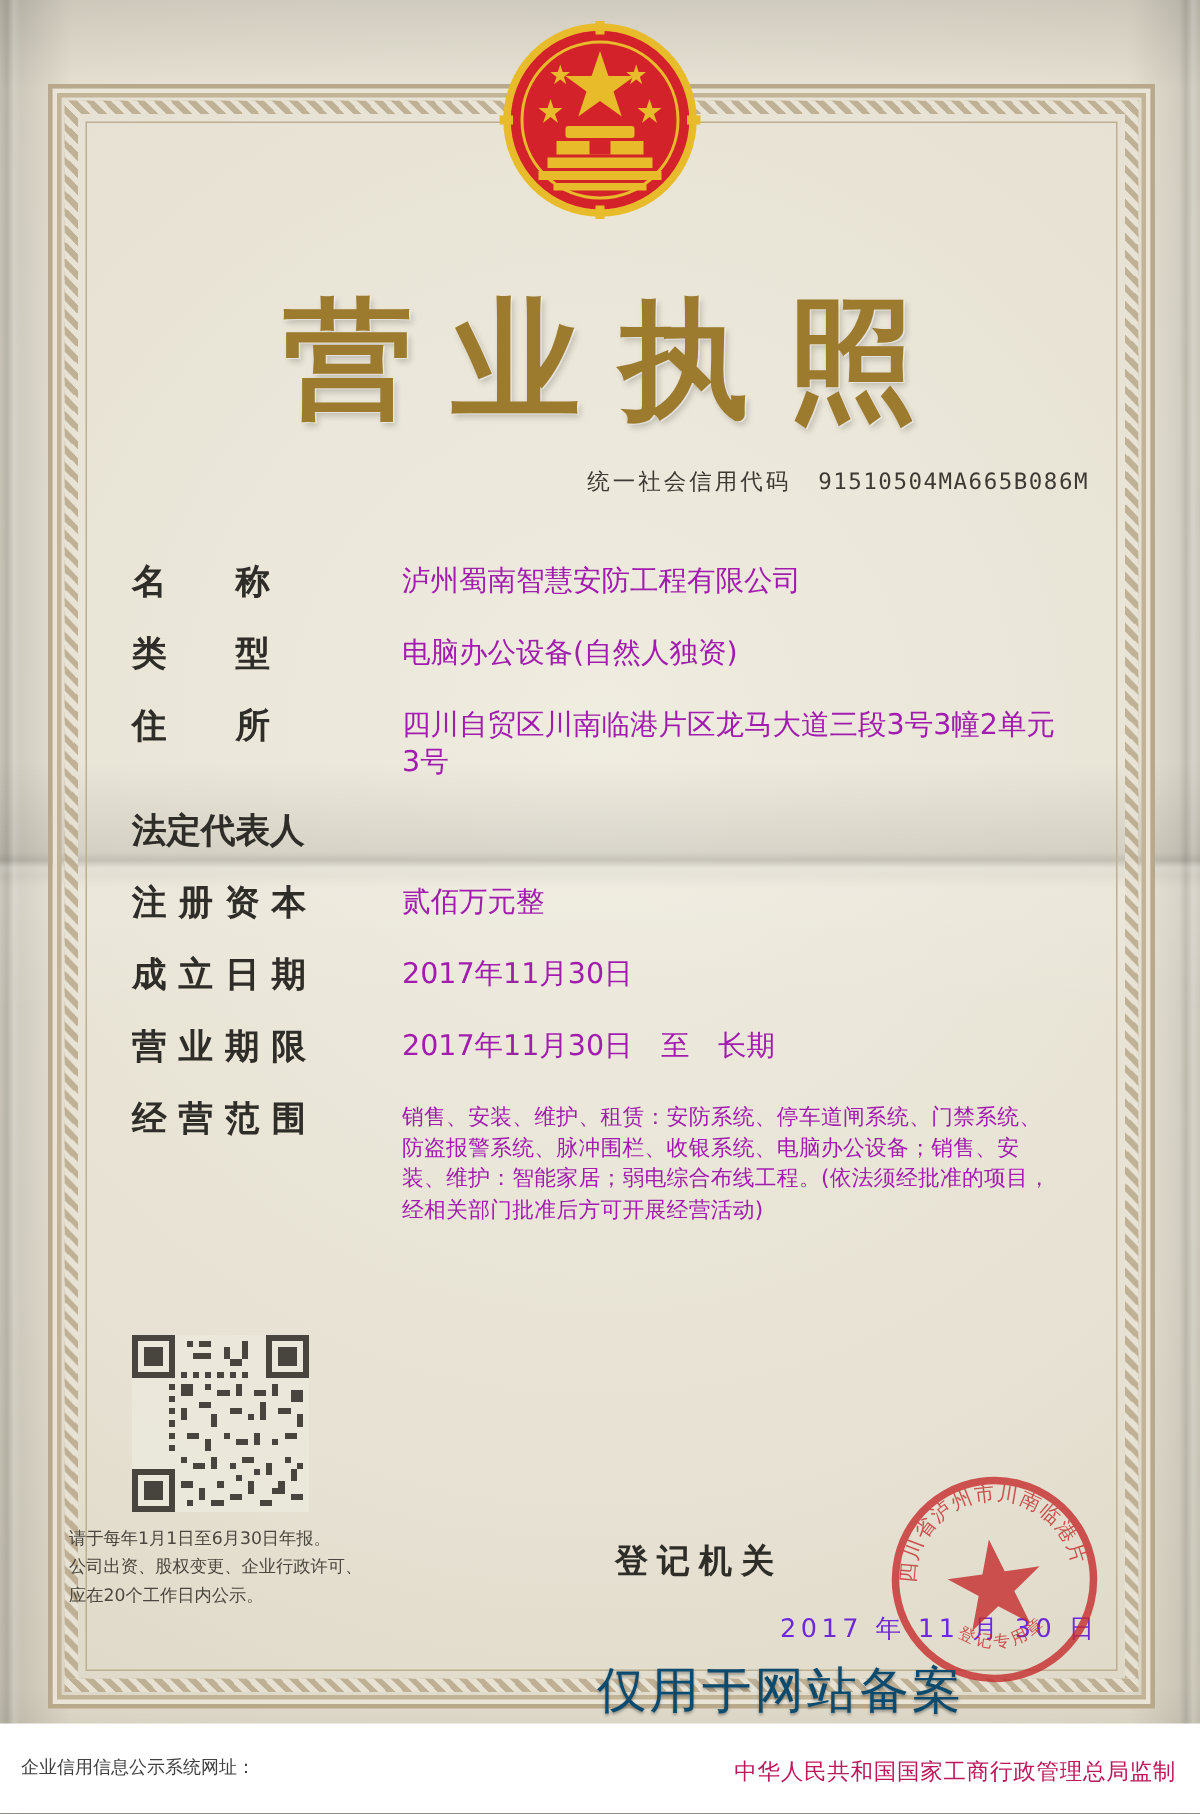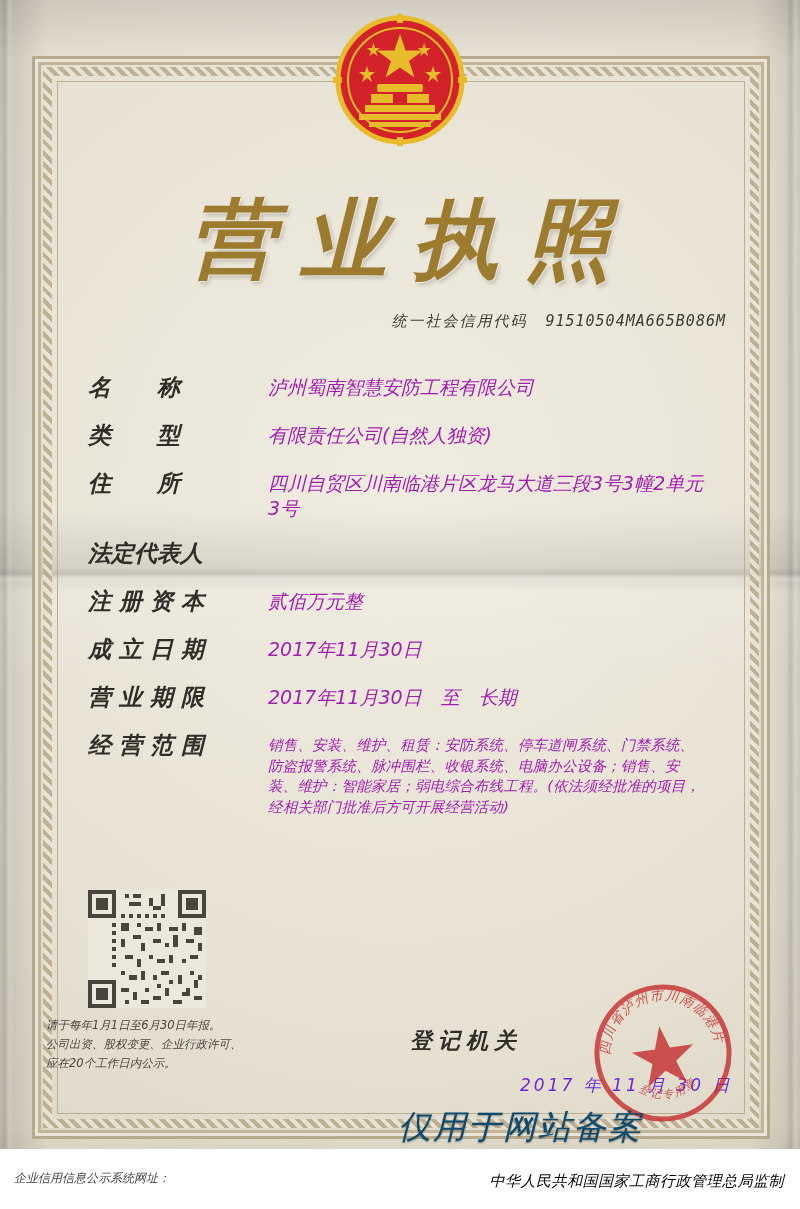--- a/index.html
+++ b/index.html
@@ -7,21 +7,20 @@
     padding: 0;
     background: #2b2b2b;
   }
   #page {
     position: relative;
     width: 800px;
     height: 1209px;
     overflow: hidden;
     background: #d8d4c4;
     font-family: "Liberation Sans", sans-serif;
-    font-style: italic;
   }
 
   
   .paper {
     position: absolute;
     inset: 0;
     background:
       linear-gradient(180deg, rgba(0,0,0,0.10) 0%, rgba(0,0,0,0.00) 5%,
                               rgba(0,0,0,0.00) 42%, rgba(0,0,0,0.09) 47%,
                               rgba(255,255,255,0.10) 49%, rgba(0,0,0,0.00) 56%,
@@ -231,21 +230,21 @@
     font-family: "DejaVu Sans", sans-serif;
     font-size: 12px;
     color: #404040;
   }
   .bottom-ministry {
     position: absolute;
     right: 16px;
     bottom: 18px;
     font-family: "DejaVu Sans", sans-serif;
     font-size: 15px;
-    color: #000000;
+    color: #be185d;
     letter-spacing: .5px;
   }
 
   
   .watermark {
     position: absolute;
     left: 398px;
     top: 1105px;
     font-family: "DejaVu Sans", sans-serif;
     font-size: 33px;
@@ -306,21 +305,21 @@
     <span class="credit-value">91510504MA665B086M</span>
   </div>
 
   <div class="fields">
     <div class="row">
       <div class="row-label">名　　称</div>
       <div class="row-value">泸州蜀南智慧安防工程有限公司</div>
     </div>
     <div class="row">
       <div class="row-label">类　　型</div>
-      <div class="row-value">有限责任公司(自然人独资)</div>
+      <div class="row-value">电脑办公设备(自然人独资)</div>
     </div>
     <div class="row">
       <div class="row-label">住　　所</div>
       <div class="row-value">四川自贸区川南临港片区龙马大道三段3号3幢2单元3号</div>
     </div>
     <div class="row">
       <div class="row-label">法定代表人</div>
     </div>
     <div class="row">
       <div class="row-label">注 册 资 本</div>

